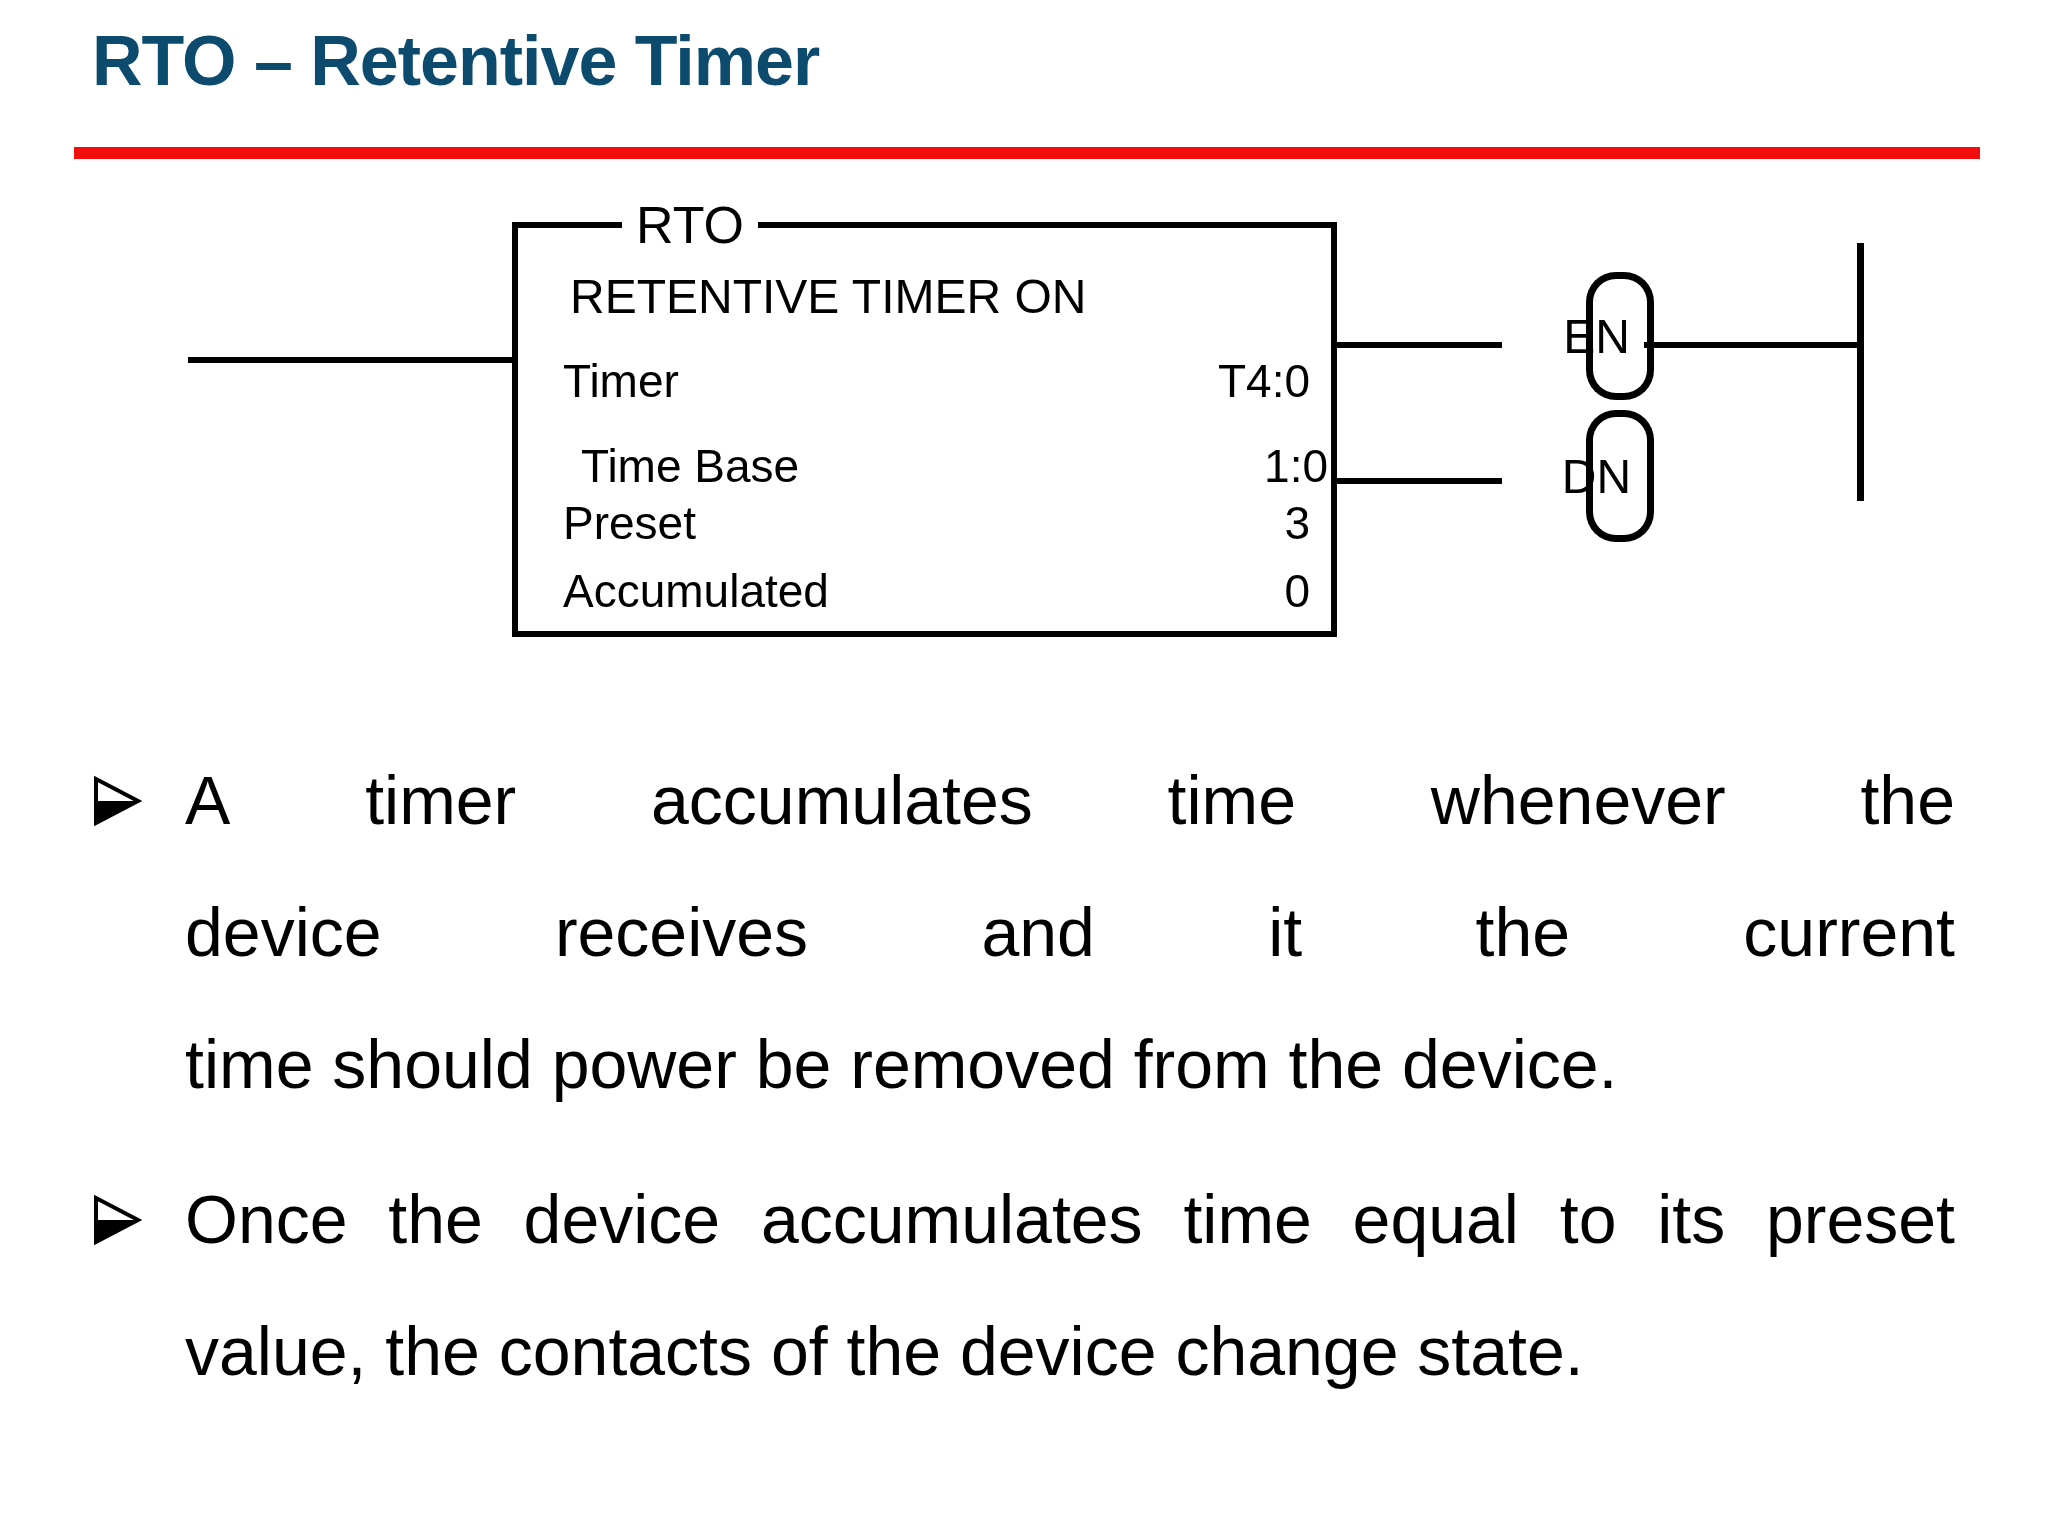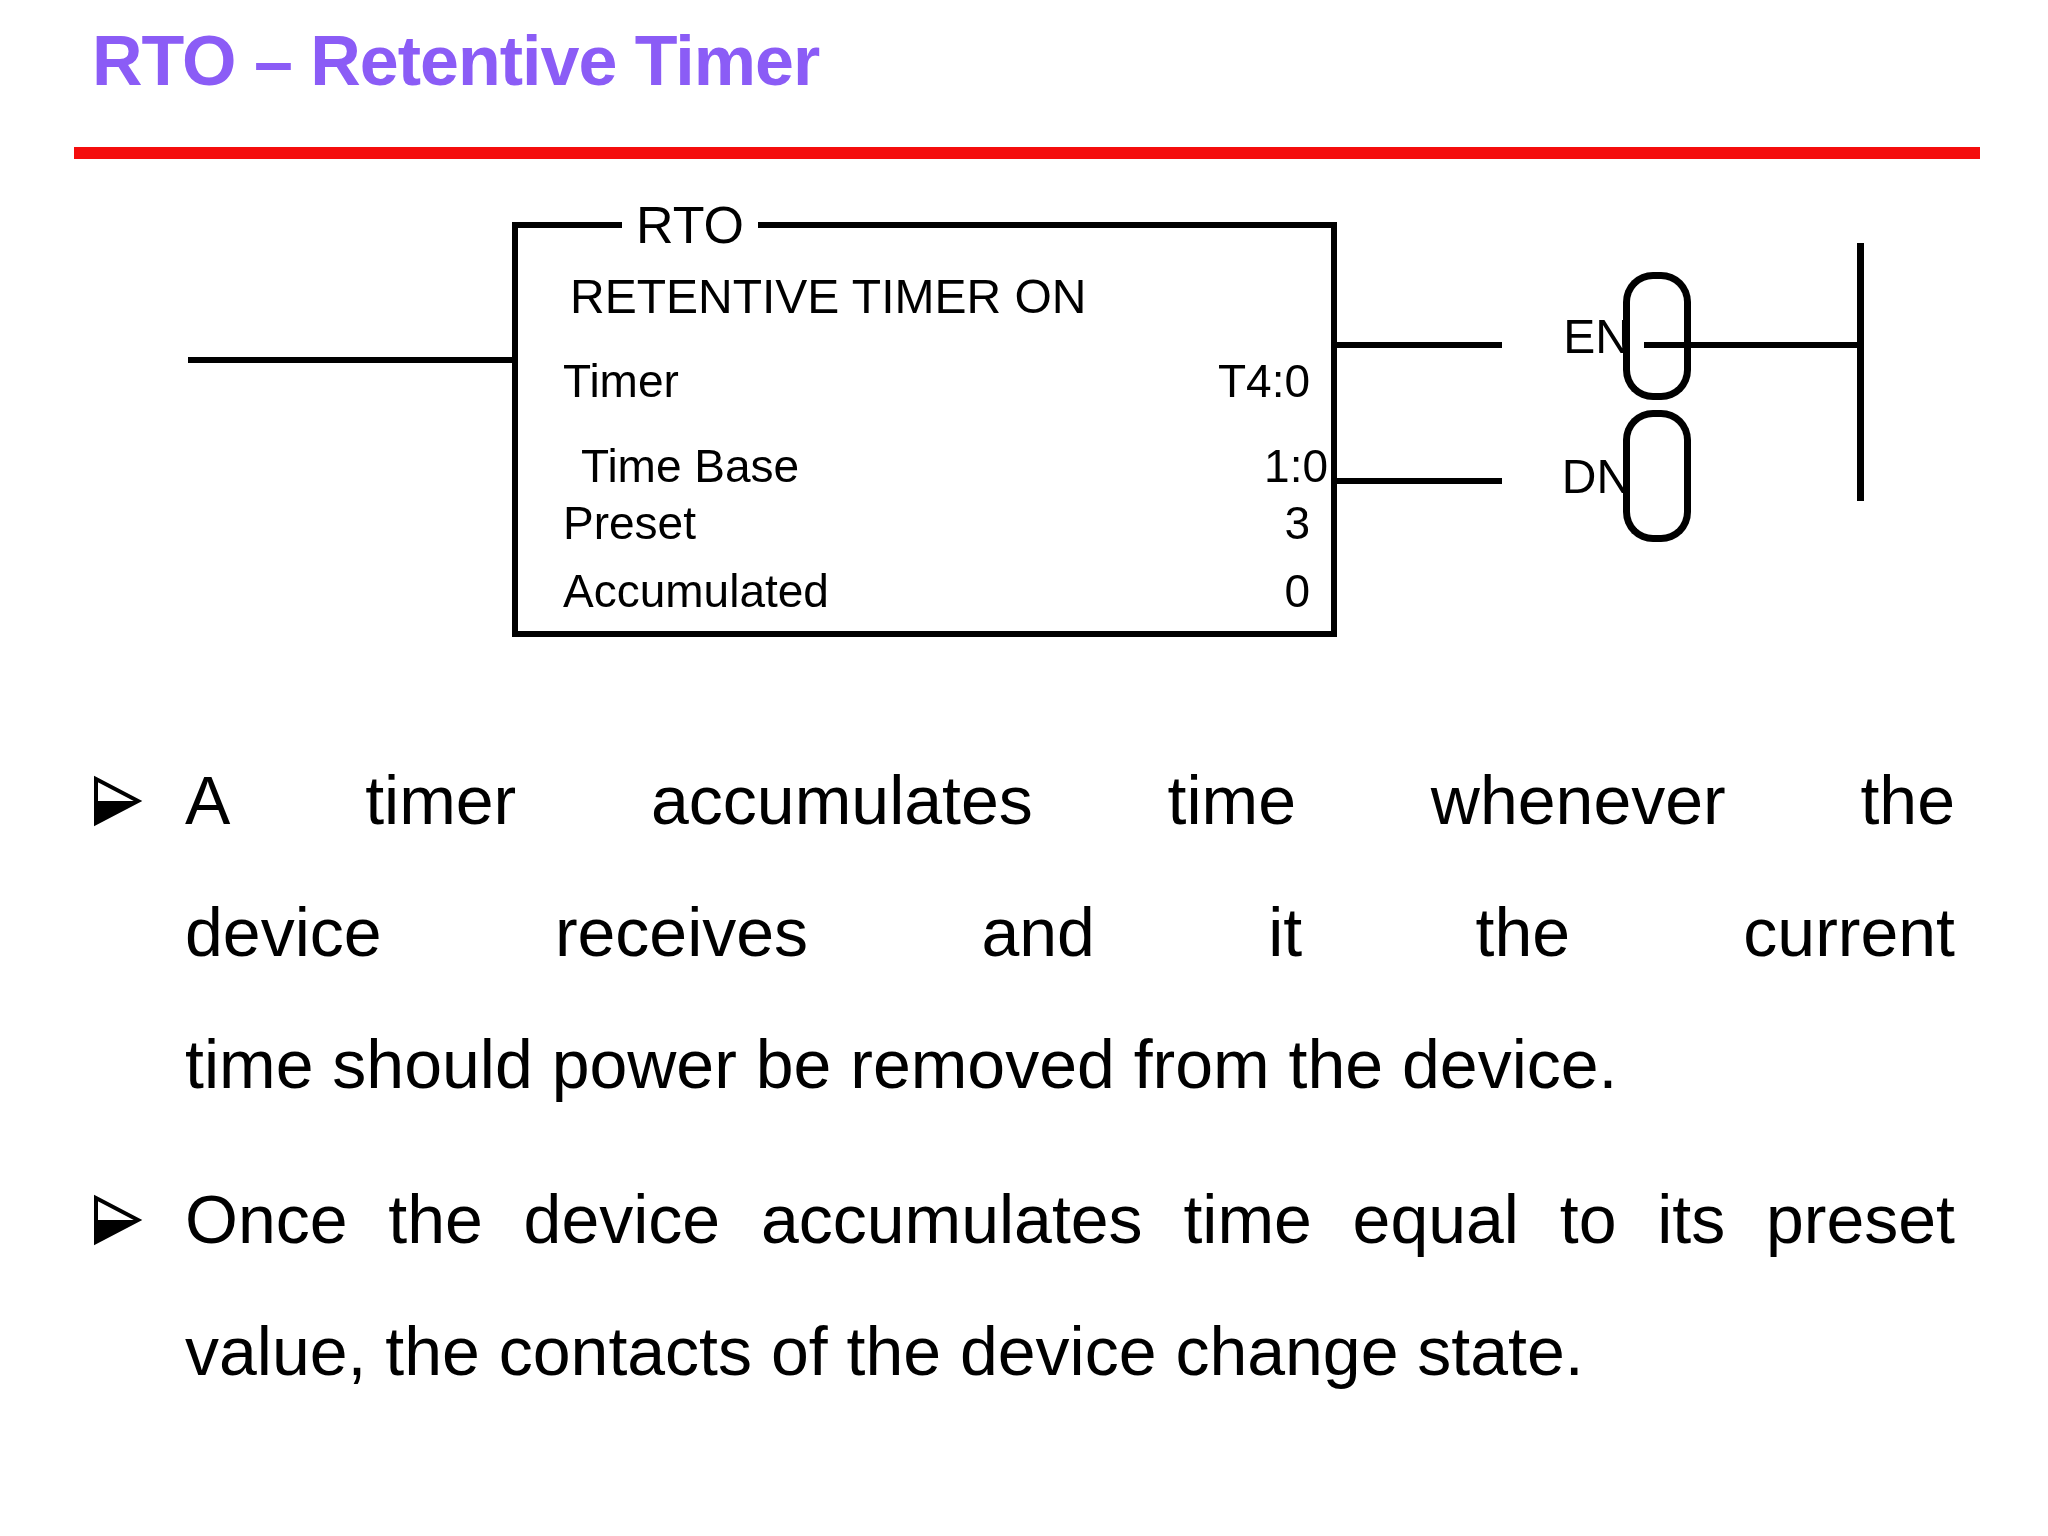--- a/index.html
+++ b/index.html
@@ -54,21 +54,21 @@
   .param-row {
     position: absolute;
     left: 563px;
     width: 747px; height: 70px;
     display: flex; align-items: center; justify-content: space-between;
     font-size: 46px;
   }
   .contact {
     position: absolute;
     width: 142px;
-    display: flex; align-items: center; justify-content: flex-end; padding-left: 47px;
+    display: flex; align-items: center; justify-content: center; padding-left: 47px;
   }
   .bracket { width: 34px; height: 100%; box-sizing: border-box; }
   .bracket.left  { border: 7px solid #000; border-right: none; border-radius: 30px 0 0 30px; }
   .bracket.right { border: 7px solid #000; border-left:  none; border-radius: 0 30px 30px 0; }
   .contact-label {
     position: absolute;
     left: 0; right: 0; top: 0; bottom: 0;
     display: flex; align-items: center; justify-content: center;
     font-size: 48px;
   }
@@ -90,21 +90,21 @@
     justify-content: space-between;
     align-items: baseline;
     white-space: normal;
   }
 </style>
 </head>
 <body>
 
 <div class="slide">
 
-  <div class="title" style="color:#8b5cf6;">RTO – Retentive Timer</div>
+  <div class="title" style="color:#0c4a6e;">RTO – Retentive Timer</div>
   <div class="title-rule" style="background:#f40d0d;"></div>
 
   <div>
 
     <div class="wire" style="left:188px; top:357px; width:326px; height:6px;"></div>
 
     <div class="timer-block"></div>
 
     <div class="rto-label">RTO</div>
 

